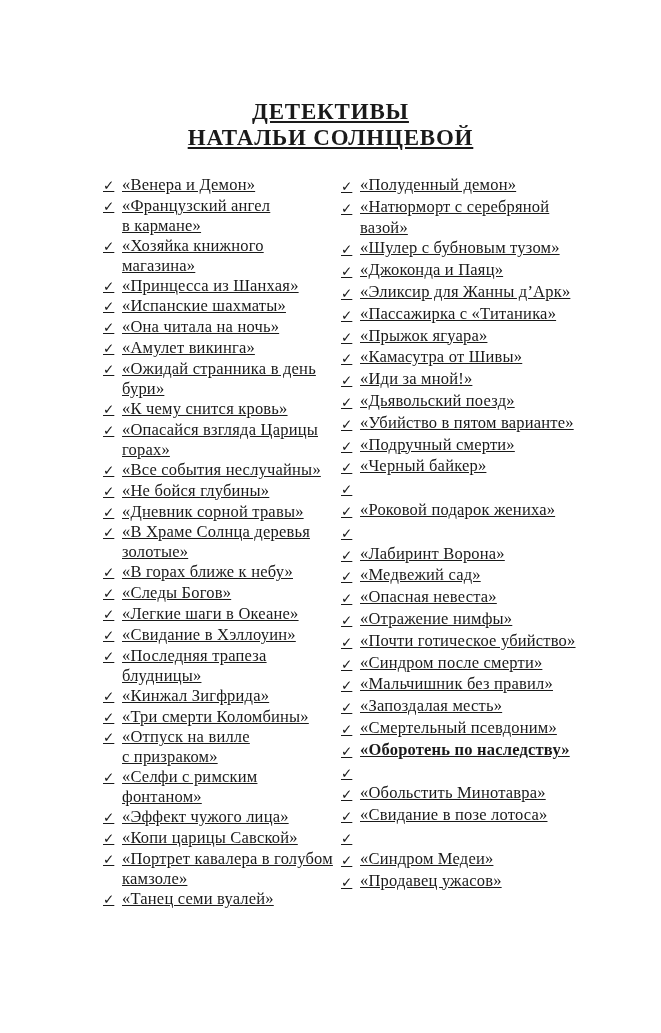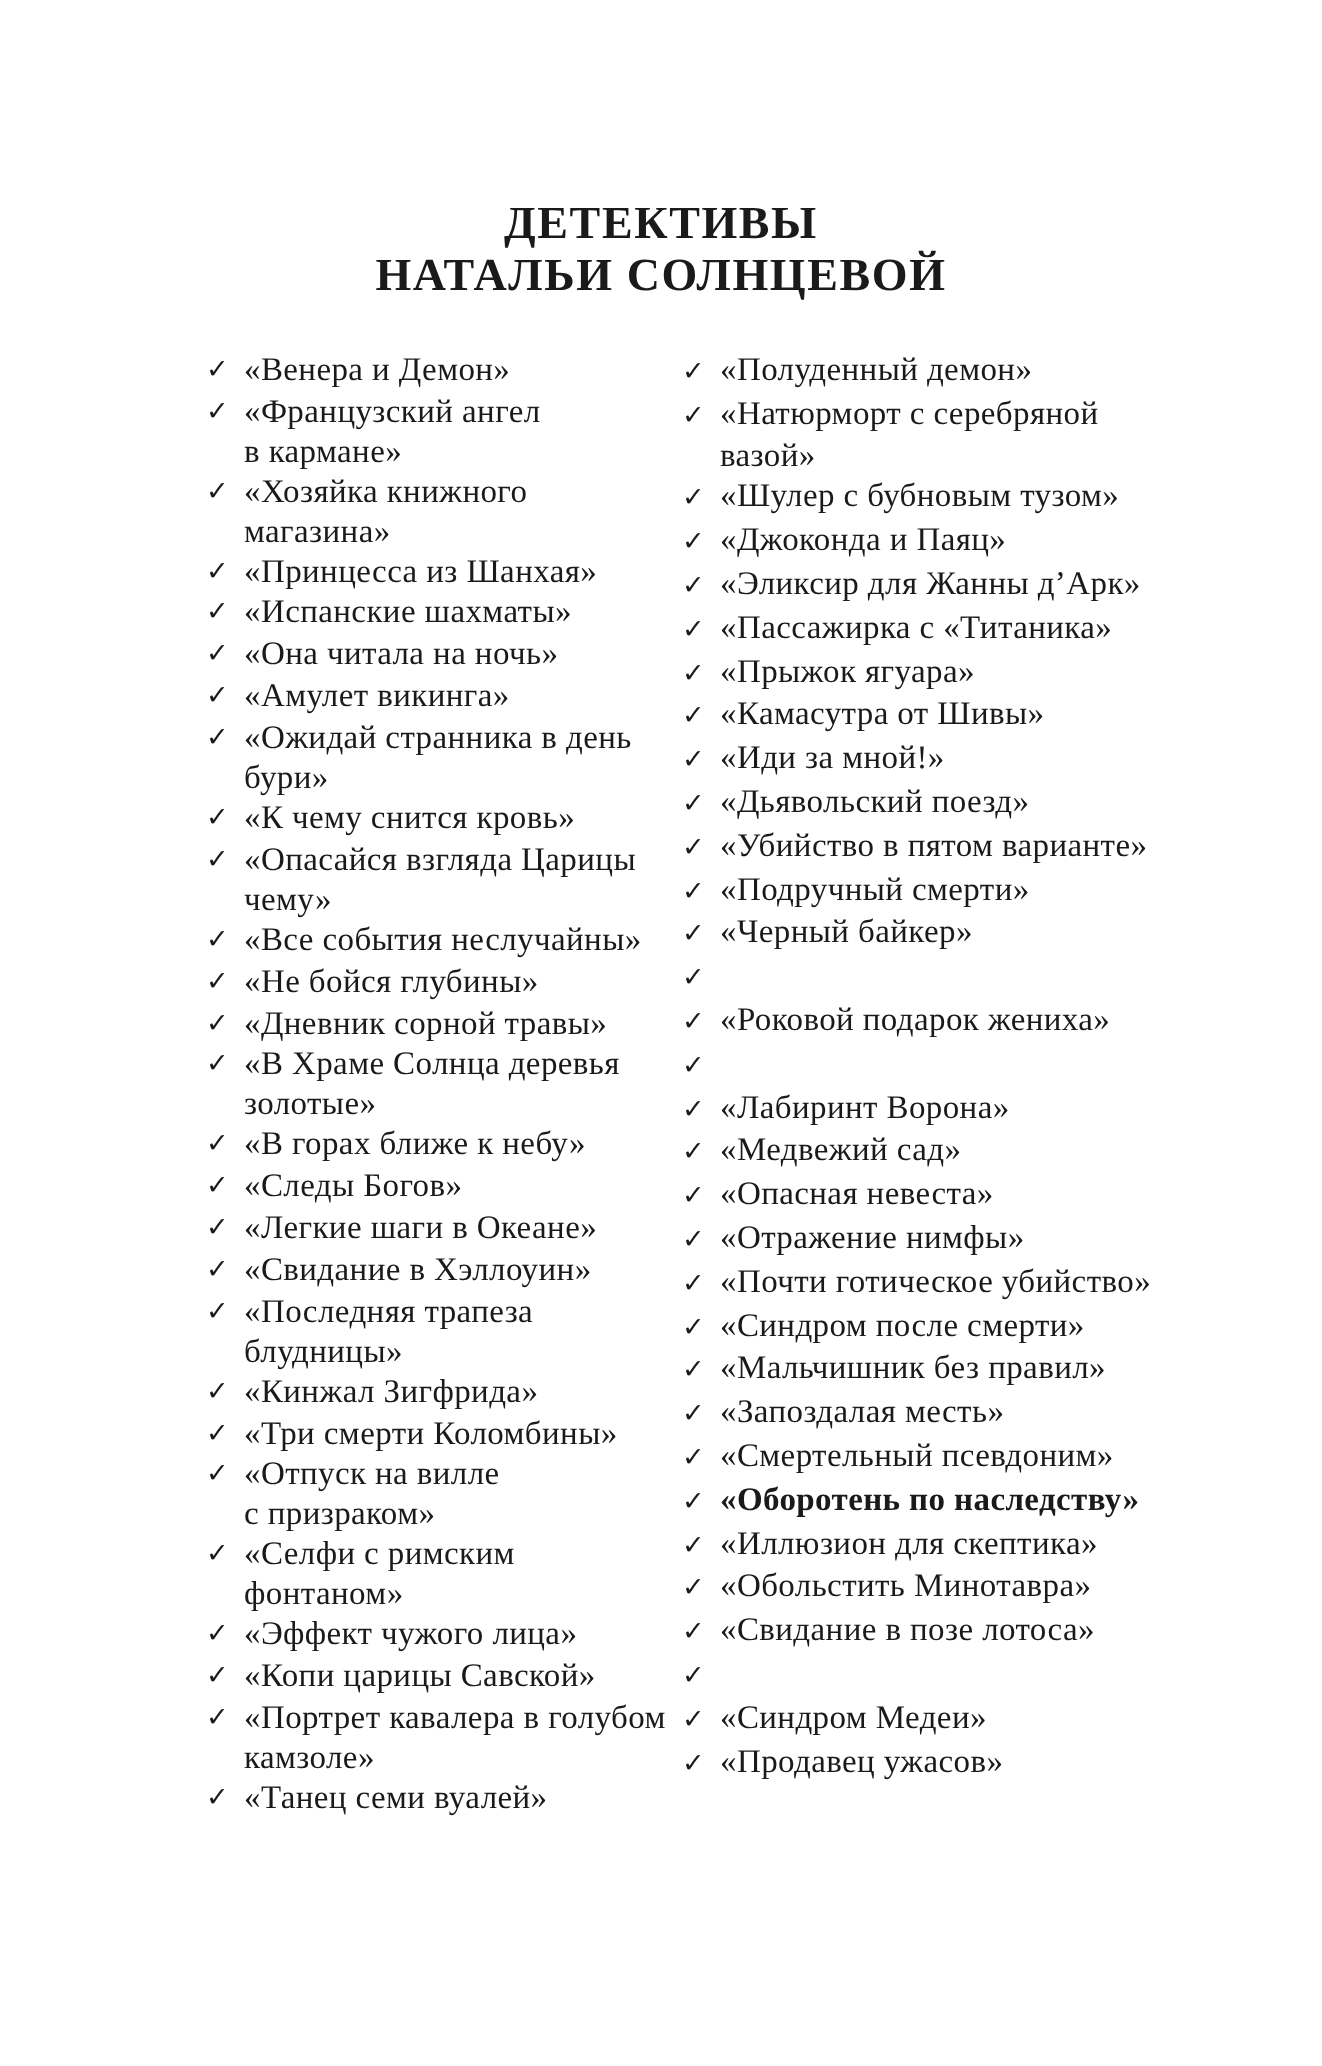--- a/index.html
+++ b/index.html
@@ -10,20 +10,21 @@
     width: 661px;
     height: 1033px;
     font-family: "Liberation Serif", serif;
     overflow: hidden;
   }
   .page {
     position: relative;
     width: 661px;
     height: 1033px;
     box-sizing: border-box;
+    text-decoration: underline;
   }
   .title {
     margin: 0;
     padding-top: 99px;
     text-align: center;
     font-size: 23px;
     font-weight: bold;
     line-height: 26px;
     letter-spacing: 0.8px;
   }
@@ -107,21 +108,21 @@
           <span class="book-title">«Ожидай странника в день
 бури»</span>
         </li>
         <li class="book-item">
           <span class="check">✓</span>
           <span class="book-title">«К чему снится кровь»</span>
         </li>
         <li class="book-item">
           <span class="check">✓</span>
           <span class="book-title">«Опасайся взгляда Царицы
-чему»</span>
+горах»</span>
         </li>
         <li class="book-item">
           <span class="check">✓</span>
           <span class="book-title">«Все события неслучайны»</span>
         </li>
         <li class="book-item">
           <span class="check">✓</span>
           <span class="book-title">«Не бойся глубины»</span>
         </li>
         <li class="book-item">
@@ -289,21 +290,20 @@
         <li class="book-item">
           <span class="check">✓</span>
           <span class="book-title">«Смертельный псевдоним»</span>
         </li>
         <li class="book-item bold">
           <span class="check">✓</span>
           <span class="book-title">«Оборотень по наследству»</span>
         </li>
         <li class="book-item">
           <span class="check">✓</span>
-          <span class="book-title">«Иллюзион для скептика»</span>
         </li>
         <li class="book-item">
           <span class="check">✓</span>
           <span class="book-title">«Обольстить Минотавра»</span>
         </li>
         <li class="book-item">
           <span class="check">✓</span>
           <span class="book-title">«Свидание в позе лотоса»</span>
         </li>
         <li class="book-item">

